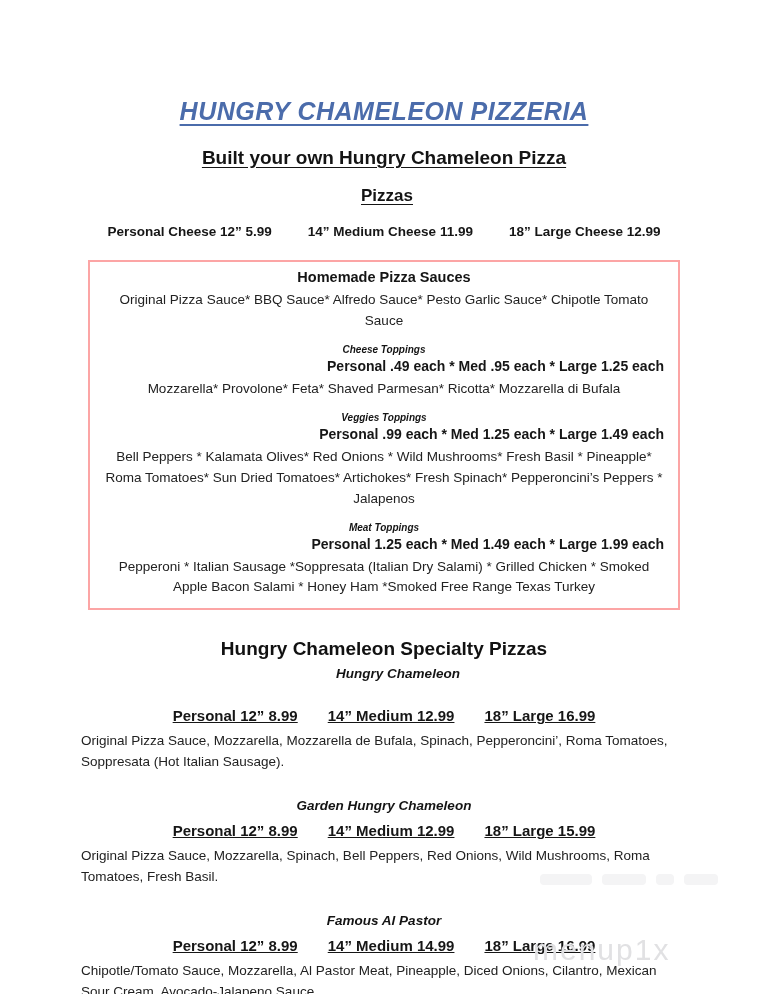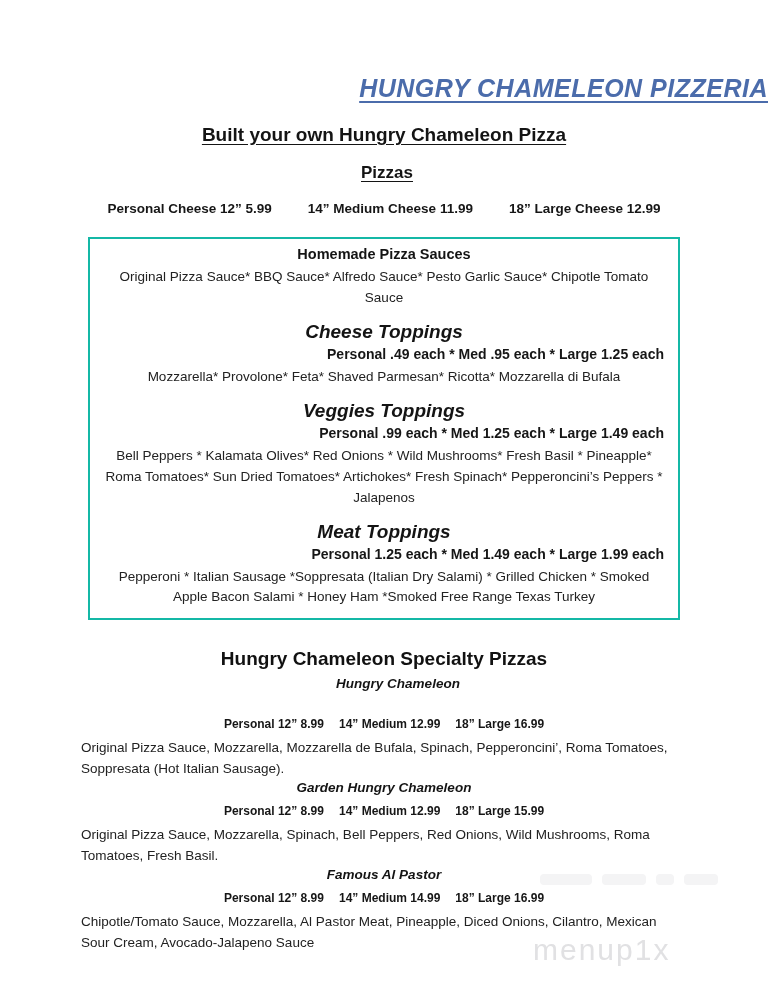--- a/index.html
+++ b/index.html
@@ -10,22 +10,22 @@
   }
   .page {
     position: relative;
     width: 768px;
     height: 994px;
     margin: 0 auto;
     background: #ffffff;
     overflow: hidden;
   }
   .restaurant-title {
-    margin-top: 74px;
-    text-align: right;
+    margin-top: 97px;
+    text-align: center;
     font-size: 25px;
     font-weight: bold;
     font-style: italic;
     letter-spacing: 0.5px;
     color: #4b6cab;
     text-decoration: underline;
     text-underline-offset: 4px;
   }
   .menu-subtitle {
     margin-top: 21px;
@@ -53,38 +53,38 @@
     font-weight: bold;
     color: #161616;
   }
   .cheese-price-row {
     margin-top: 18px;
     font-size: 13.5px;
   }
   .toppings-box {
     width: 592px;
     margin: 21px auto 0 auto;
-    border: 2px solid #14b8a6;
+    border: 2px solid #fca5a5;
     padding: 7px 14px 10px 14px;
     text-align: center;
   }
   .box-title {
     font-size: 14.5px;
     font-weight: bold;
     color: #141414;
   }
   .box-list {
     margin-top: 5px;
     font-size: 13.5px;
     line-height: 1.55;
     color: #222222;
   }
   .section-title {
     margin-top: 12px;
-    font-size: 19px;
+    font-size: 10px;
     font-weight: bold;
     font-style: italic;
     color: #141414;
   }
   .section-prices {
     margin-top: 3px;
     font-size: 14px;
     font-weight: bold;
     color: #161616;
     text-align: right;
@@ -98,33 +98,34 @@
   }
   .pizza-name {
     text-align: center;
     font-size: 13.5px;
     font-weight: bold;
     font-style: italic;
     color: #141414;
   }
   .pizza-name.first { margin-top: 6px; padding-left: 28px; }
   .pizza-price-row {
-    font-size: 12px;
-    gap: 15px;
+    font-size: 15px;
+    gap: 30px;
+    text-decoration: underline;
   }
   .pp-gap-lg { margin-top: 26px; }
   .pp-gap-sm { margin-top: 9px; }
   .pizza-desc {
     margin: 7px auto 0 auto;
     max-width: 606px;
     font-size: 13.5px;
     line-height: 1.55;
     color: #222222;
   }
-  .pizza-gap { margin-top: 0; }
+  .pizza-gap { margin-top: 25px; }
   .watermark {
     position: absolute;
     top: 933px;
     left: 533px;
     font-size: 30px;
     letter-spacing: 2px;
     color: #e1e1e3;
   }
   .watermark-artifact {
     position: absolute;

